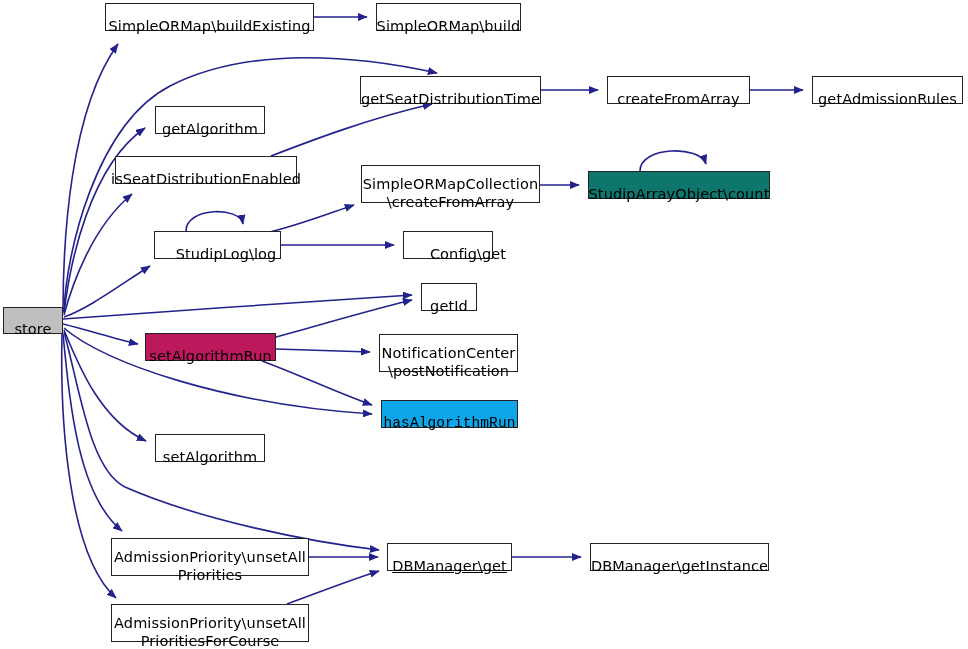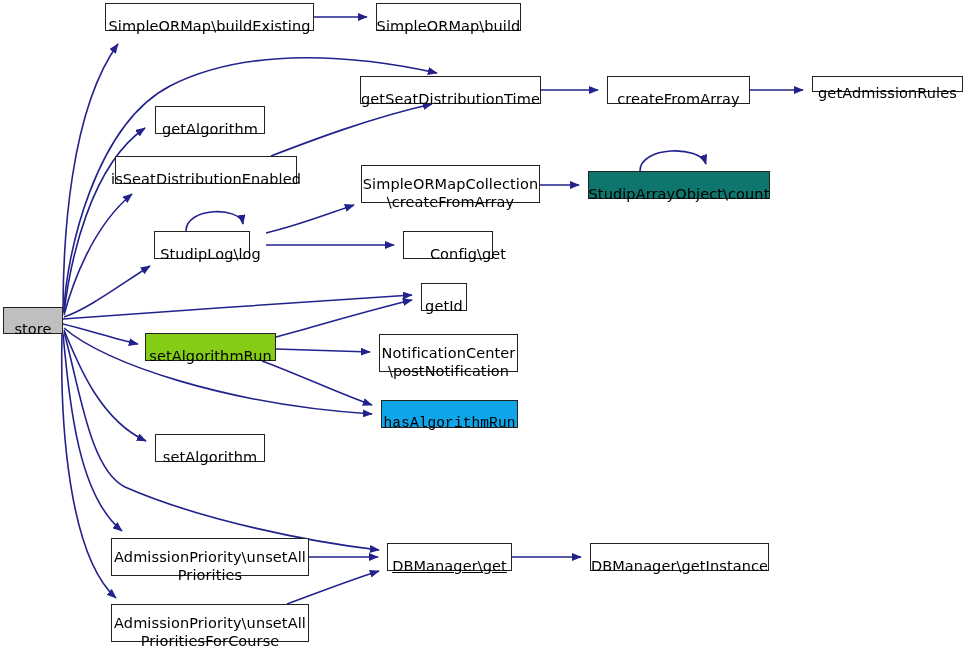--- a/index.html
+++ b/index.html
@@ -119,30 +119,30 @@
       <path d="M512,557 L581,557"></path>
     </g>
   </svg>
 
   <div id="node-layer">
       <div class="node highlight" style="left: 3px; top: 307px; width: 60px; height: 27px; border-color: rgb(35, 35, 35); background: rgb(191, 191, 191);"><span class="node-label">store</span></div>
       <div class="node" style="left: 105px; top: 3px; width: 209px; height: 28px; border-color: rgb(35, 35, 35); background: rgb(255, 255, 255);"><span class="node-label">SimpleORMap\buildExisting</span></div>
       <div class="node" style="left: 376px; top: 3px; width: 145px; height: 28px; border-color: rgb(35, 35, 35); background: rgb(255, 255, 255);"><span class="node-label">SimpleORMap\build</span></div>
       <div class="node" style="left: 360px; top: 76px; width: 181px; height: 28px; border-color: rgb(35, 35, 35); background: rgb(255, 255, 255);"><span class="node-label">getSeatDistributionTime</span></div>
       <div class="node" style="left: 607px; top: 76px; width: 143px; height: 28px; border-color: rgb(35, 35, 35); background: rgb(255, 255, 255);"><span class="node-label">createFromArray</span></div>
-      <div class="node" style="left: 812px; top: 76px; width: 151px; height: 16px; border-color: rgb(35, 35, 35); background: rgb(255, 255, 255);"><span class="node-label">getAdmissionRules</span></div>
+      <div class="node" style="left: 812px; top: 76px; width: 151px; height: 28px; border-color: rgb(35, 35, 35); background: rgb(255, 255, 255);"><span class="node-label">getAdmissionRules</span></div>
       <div class="node" style="left: 155px; top: 106px; width: 110px; height: 28px; border-color: rgb(35, 35, 35); background: rgb(255, 255, 255);"><span class="node-label">getAlgorithm</span></div>
       <div class="node" style="left: 115px; top: 156px; width: 182px; height: 28px; border-color: rgb(35, 35, 35); background: rgb(255, 255, 255);"><span class="node-label">isSeatDistributionEnabled</span></div>
       <div class="node" style="left: 361px; top: 165px; width: 179px; height: 38px; border-color: rgb(35, 35, 35); background: rgb(255, 255, 255);"><span class="node-label">SimpleORMapCollection
 \createFromArray</span></div>
       <div class="node" style="left: 588px; top: 171px; width: 182px; height: 28px; border-color: rgb(35, 35, 35); background: #0f766e;"><span class="node-label">StudipArrayObject\count</span></div>
-      <div class="node" style="left: 154px; top: 231px; width: 96px; height: 28px; border-color: rgb(35, 35, 35); background: rgb(255, 255, 255); padding-left: 17px;"><span class="node-label">StudipLog\log</span></div>
+      <div class="node" style="left: 154px; top: 231px; width: 127px; height: 28px; border-color: rgb(35, 35, 35); background: rgb(255, 255, 255); padding-left: 17px;"><span class="node-label">StudipLog\log</span></div>
       <div class="node" style="left: 403px; top: 231px; width: 90px; height: 28px; border-color: rgb(35, 35, 35); background: rgb(255, 255, 255); padding-left: 40px;"><span class="node-label">Config\get</span></div>
-      <div class="node" style="left: 421px; top: 283px; width: 46px; height: 28px; border-color: rgb(35, 35, 35); background: rgb(255, 255, 255);"><span class="node-label">getId</span></div>
-      <div class="node" style="left: 145px; top: 333px; width: 131px; height: 28px; border-color: rgb(35, 35, 35); background: #84cc16;"><span class="node-label">setAlgorithmRun</span></div>
+      <div class="node" style="left: 421px; top: 283px; width: 56px; height: 28px; border-color: rgb(35, 35, 35); background: rgb(255, 255, 255);"><span class="node-label">getId</span></div>
+      <div class="node" style="left: 145px; top: 333px; width: 131px; height: 28px; border-color: rgb(35, 35, 35); background: #be185d;"><span class="node-label">setAlgorithmRun</span></div>
       <div class="node" style="left: 379px; top: 334px; width: 139px; height: 38px; border-color: rgb(35, 35, 35); background: rgb(255, 255, 255);"><span class="node-label">NotificationCenter
 \postNotification</span></div>
       <div class="node" style="left: 381px; top: 400px; width: 137px; height: 28px; border-color: rgb(35, 35, 35); background: #0ea5e9; font-family: Liberation Mono, monospace;"><span class="node-label">hasAlgorithmRun</span></div>
       <div class="node" style="left: 155px; top: 434px; width: 110px; height: 28px; border-color: rgb(35, 35, 35); background: rgb(255, 255, 255);"><span class="node-label">setAlgorithm</span></div>
       <div class="node" style="left: 111px; top: 538px; width: 198px; height: 38px; border-color: rgb(35, 35, 35); background: rgb(255, 255, 255);"><span class="node-label">AdmissionPriority\unsetAll
 Priorities</span></div>
       <div class="node" style="left: 387px; top: 543px; width: 125px; height: 28px; border-color: rgb(35, 35, 35); background: rgb(255, 255, 255); text-decoration: underline;"><span class="node-label">DBManager\get</span></div>
       <div class="node" style="left: 590px; top: 543px; width: 179px; height: 28px; border-color: rgb(35, 35, 35); background: rgb(255, 255, 255);"><span class="node-label">DBManager\getInstance</span></div>
       <div class="node" style="left: 111px; top: 604px; width: 198px; height: 38px; border-color: rgb(35, 35, 35); background: rgb(255, 255, 255);"><span class="node-label">AdmissionPriority\unsetAll
 PrioritiesForCourse</span></div>

